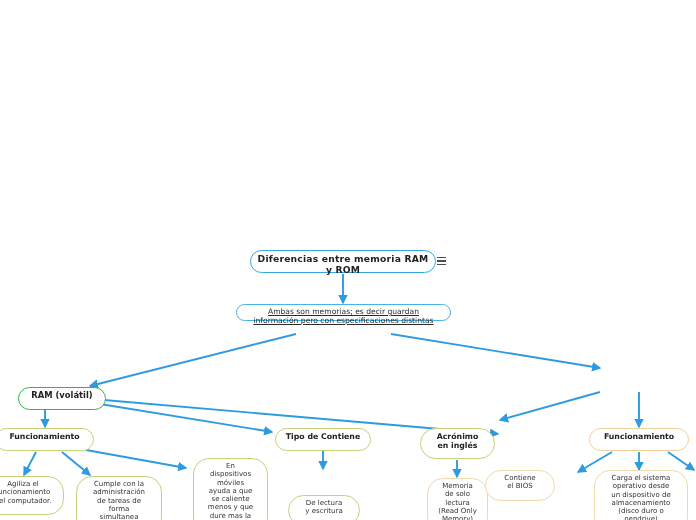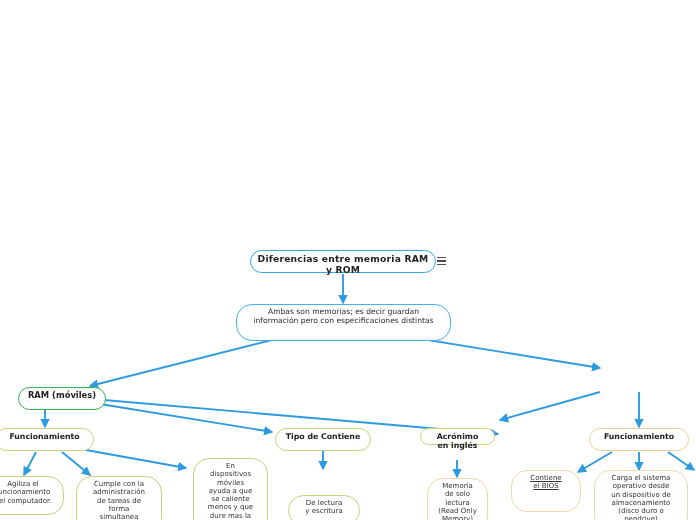--- a/index.html
+++ b/index.html
@@ -161,39 +161,39 @@
 
   <div class="node lv-root" style="left:250px; top:250px; width:186px; height:23px;">
     <span class="label">Diferencias entre memoria RAM y ROM</span>
   </div>
   <div class="menu-icon" style="left:437px; top:255px;">
     <i></i>
       <i></i>
       <i></i>
   </div>
 
-  <div class="node lv-sub" style="left:236px; top:304px; width:215px; height:37px;">
+  <div class="node lv-sub" style="left:236px; top:304px; width:215px; height:17px;text-decoration:underline;">
     <span class="label">Ambas son memorias; es decir guardan
 información pero con especificaciones distintas</span>
   </div>
 
   <div class="node lv-ram" style="left:18px; top:387px; width:88px; height:23px;">
-    <span class="label">RAM (móviles)</span>
+    <span class="label">RAM (volátil)</span>
   </div>
 
 
   <div class="node lv-branch" style="left:-5px; top:428px; width:99px; height:23px;">
     <span class="label">Funcionamiento</span>
   </div>
 
   <div class="node lv-branch" style="left:275px; top:428px; width:96px; height:23px;">
     <span class="label">Tipo de Contiene</span>
   </div>
 
-  <div class="node lv-branch" style="left:420px; top:428px; width:75px; height:17px;">
+  <div class="node lv-branch" style="left:420px; top:428px; width:75px; height:31px;">
     <span class="label">Acrónimo
 en inglés</span>
   </div>
 
   <div class="node lv-branch-orange" style="left:589px; top:428px; width:100px; height:23px;">
     <span class="label">Funcionamiento</span>
   </div>
 
   <div class="node lv-leaf" style="left:-18px; top:476px; width:82px; height:39px;">
     <span class="label">Agiliza el
@@ -225,21 +225,21 @@
   </div>
 
   <div class="node lv-leaf-orange" style="left:427px; top:478px; width:61px; height:56px;">
     <span class="label">Memoria
 de solo
 lectura
 (Read Only
 Memory)</span>
   </div>
 
-  <div class="node lv-leaf-orange" style="left:511px; top:470px; width:70px; height:42px;text-decoration:underline;">
+  <div class="node lv-leaf-orange" style="left:485px; top:470px; width:70px; height:31px;">
     <span class="label">Contiene
 el BIOS</span>
   </div>
 
   <div class="node lv-leaf-orange" style="left:594px; top:470px; width:94px; height:64px;">
     <span class="label">Carga el sistema
 operativo desde
 un dispositivo de
 almacenamiento
 (disco duro o

